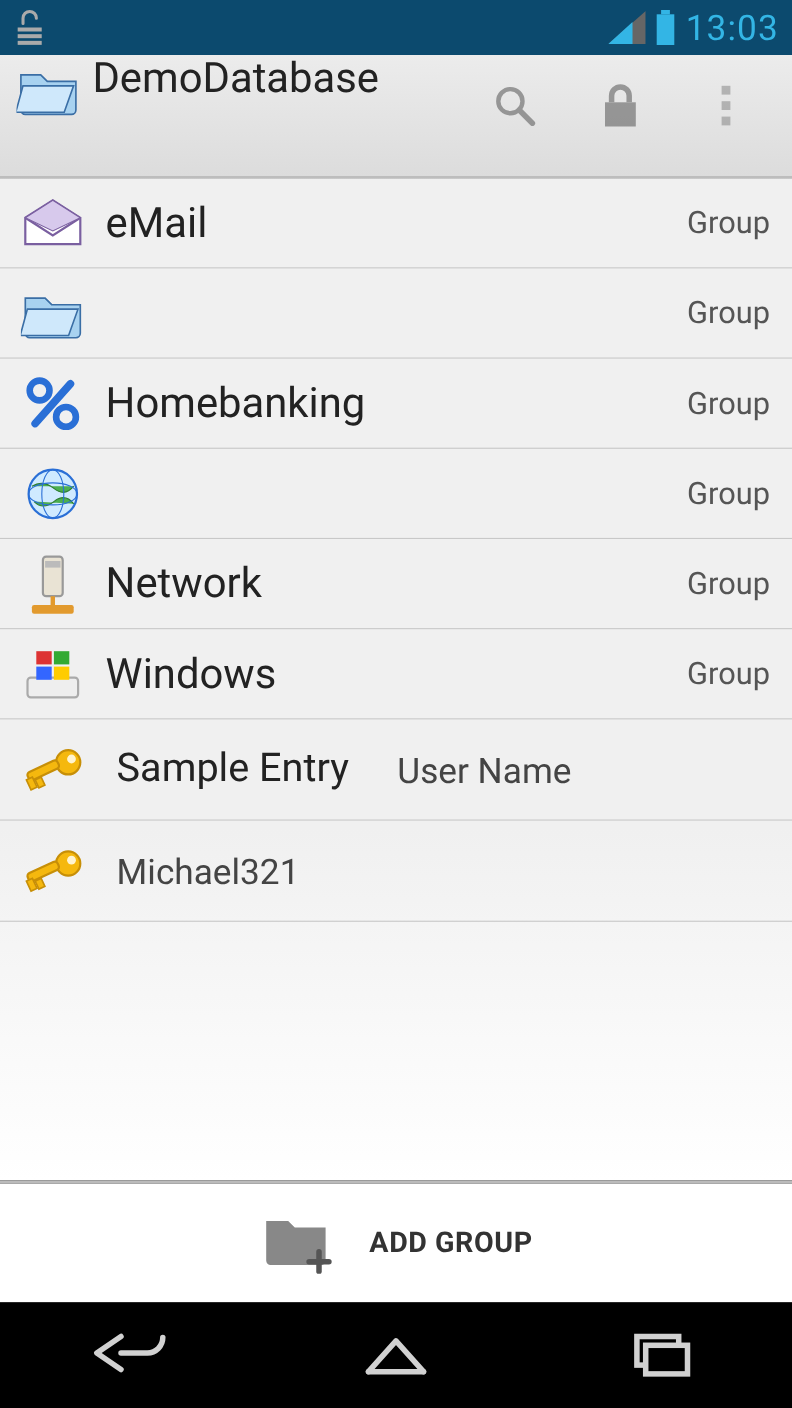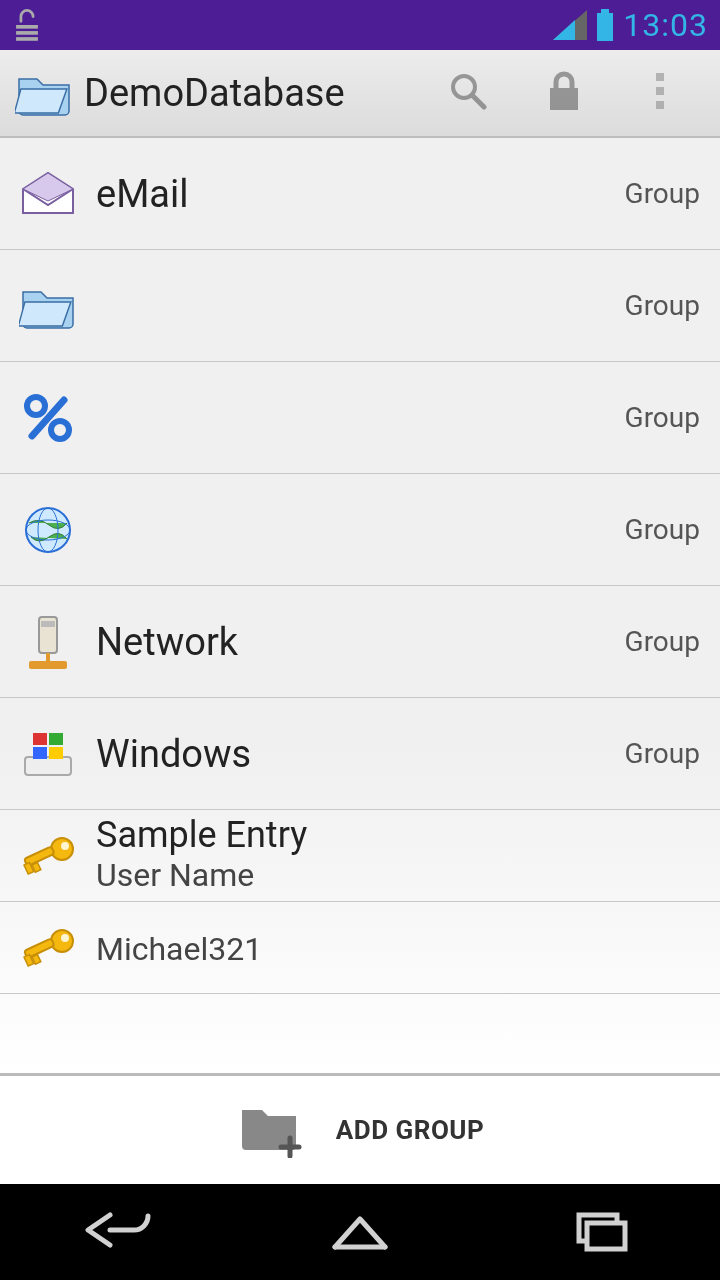--- a/index.html
+++ b/index.html
@@ -1,41 +1,41 @@
 <!DOCTYPE html>
 <html><head>
 <meta charset="utf-8">
 <style>
   * { box-sizing: border-box; margin: 0; padding: 0; }
   html, body { width: 720px; height: 1280px; font-family: Roboto, "Helvetica Neue", Arial, sans-serif; background:#000; }
   .screen { width:720px; height:1280px; display:flex; flex-direction:column; background:#000; }
 
   
-  .status-bar { height:50px; background:#4c1d95; color:#33b5e5; display:flex; align-items:center; padding:0 12px; }
+  .status-bar { height:50px; background:#0c4a6e; color:#33b5e5; display:flex; align-items:center; padding:0 12px; }
   .status-left { display:flex; align-items:center; gap:8px; }
   .status-right { margin-left:auto; display:flex; align-items:center; gap:8px; }
   .status-time { font-size:32px; letter-spacing:1px; color:#33b5e5; }
   .signal-icon svg, .battery-icon svg, .unlock-icon svg { display:block; }
 
   
-  .action-bar { height:88px; background:linear-gradient(#ececec,#dcdcdc); border-bottom:2px solid #bdbdbd; display:flex; align-items:center; padding:12px 12px; }
+  .action-bar { height:112px; background:linear-gradient(#ececec,#dcdcdc); border-bottom:2px solid #bdbdbd; display:flex; padding:0 12px; }
   .db-icon { width:64px; height:64px; display:flex; align-items:center; justify-content:center; }
   .db-title { font-size:38px; color:#222; margin-left:8px; flex:0 0 auto; }
   .ab-spacer { flex:1; }
   .ab-btn { width:96px; height:96px; display:flex; align-items:center; justify-content:center; }
   .ab-btn svg { opacity:0.55; }
 
   
   .list { flex:1; background:linear-gradient(#f0f0f0 0%, #f0f0f0 65%, #ffffff 100%); overflow:hidden; }
-  .row { display:flex; align-items:center; height:112px; border-bottom:1px solid #c8c8c8; padding:0 20px 0 8px; }
+  .row { display:flex; align-items:center; height:82px; border-bottom:1px solid #c8c8c8; padding:0 20px 0 8px; }
   .row .ic { width:80px; height:70px; display:flex; align-items:center; justify-content:center; }
   .row .label { font-size:38px; color:#222; margin-left:8px; }
   .row .tag { margin-left:auto; font-size:28px; color:#555; }
   .row.entry { height:92px; }
-  .row.entry .texts { display:flex; flex-direction:column; margin-left:8px; }
+  .row.entry .texts { display:flex; flex-direction:row; margin-left:18px;gap:44px; }
   .row.entry .title { font-size:36px; color:#222; line-height:1.05; }
   .row.entry .sub { font-size:32px; color:#444; margin-top:2px; }
 
   
   .bottom-sep { height:3px; background:#bbb; }
   .bottom-bar { height:108px; background:#fff; display:flex; }
   .bb-btn { flex:1; display:flex; align-items:center; justify-content:center; gap:28px; position:relative; }
   .bb-btn + .bb-btn::before { content:""; position:absolute; left:0; top:20px; bottom:20px; width:1px; background:#ccc; }
   .bb-label { font-size:26px; font-weight:700; color:#333; letter-spacing:0.5px; }
 
@@ -142,20 +142,21 @@
     </div>
 
     <div class="row">
       <span class="ic">
         <svg width="56" height="56" viewBox="0 0 56 56">
           <circle cx="16" cy="16" r="9" fill="none" stroke="#2a6fd6" stroke-width="6"></circle>
           <circle cx="40" cy="40" r="9" fill="none" stroke="#2a6fd6" stroke-width="6"></circle>
           <line x1="44" y1="10" x2="12" y2="46" stroke="#2a6fd6" stroke-width="7" stroke-linecap="round"></line>
         </svg>
       </span>
+      <div class="label">Homebanking</div>
       <div class="tag">Group</div>
     </div>
 
     <div class="row">
       <span class="ic">
         <svg width="54" height="54" viewBox="0 0 54 54">
           <circle cx="27" cy="27" r="22" fill="#cfeaff" stroke="#2a6fd6" stroke-width="2"></circle>
           <path d="M8 20 q10 -6 20 2 q10 8 18 -2 M10 34 q8 8 18 0 q10 -8 18 2" fill="#4caf50" stroke="#2e7d32" stroke-width="1"></path>
           <ellipse cx="27" cy="27" rx="22" ry="10" fill="none" stroke="#2a6fd6" stroke-width="1"></ellipse>
           <ellipse cx="27" cy="27" rx="10" ry="22" fill="none" stroke="#2a6fd6" stroke-width="1"></ellipse>

